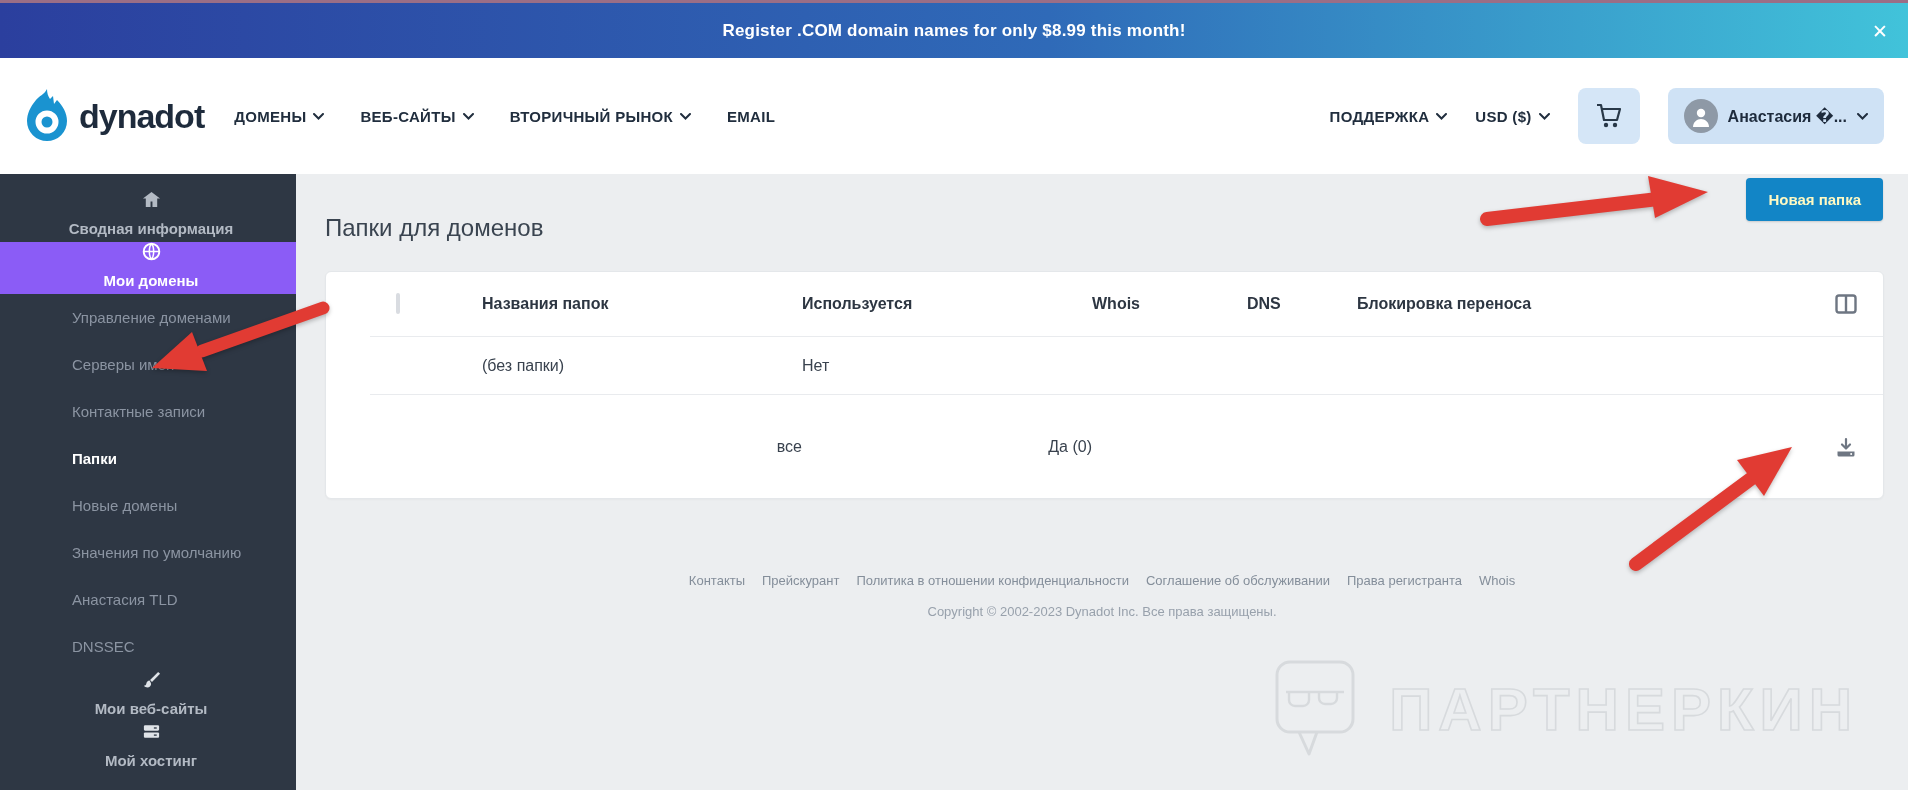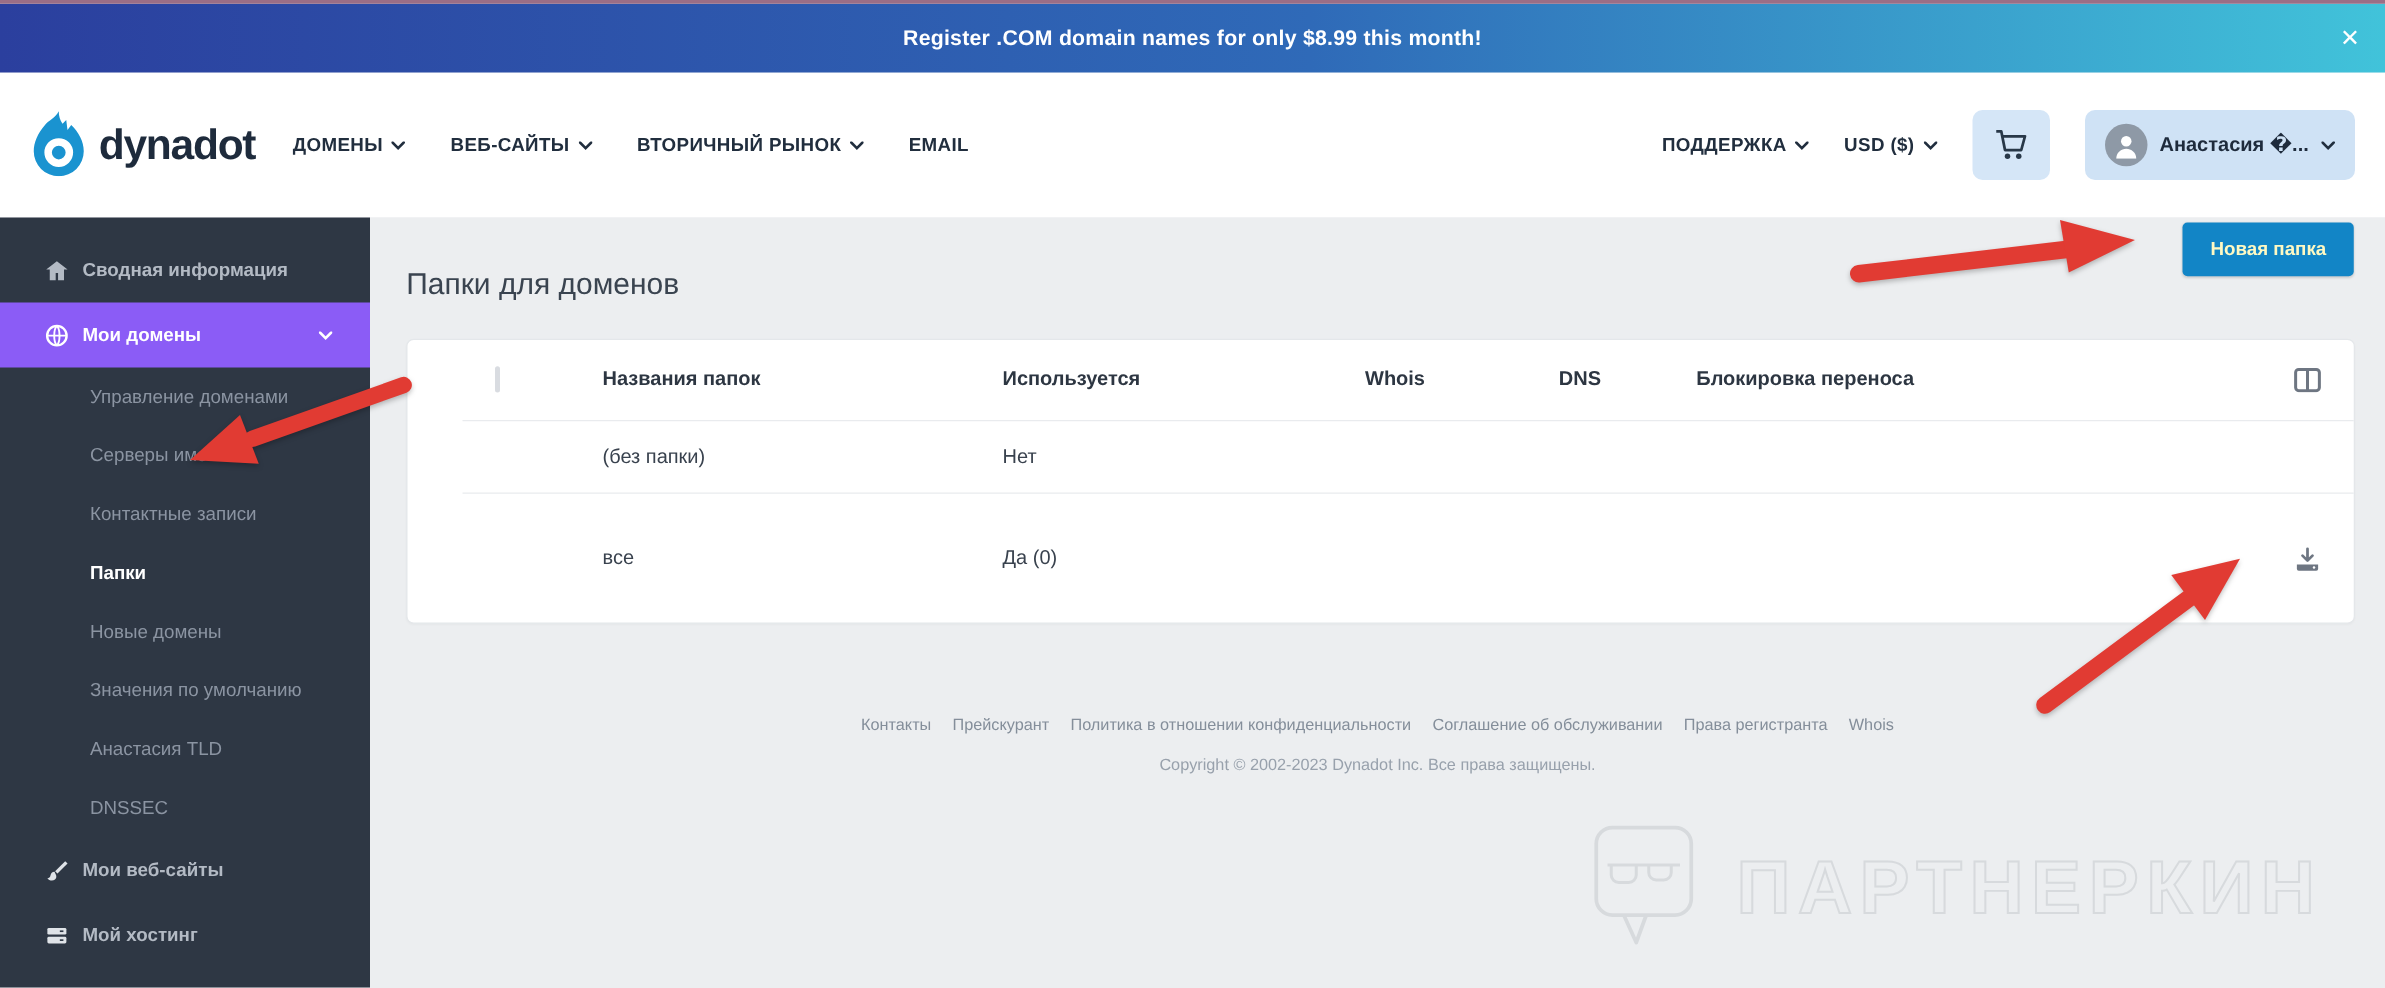--- a/index.html
+++ b/index.html
@@ -31,21 +31,21 @@
     display:flex; align-items:center; justify-content:center; }
   .user-name { font-size:16px; font-weight:bold; color:#1e2b3c; max-width:130px;
     white-space:nowrap; overflow:hidden; }
 
   
   .body-row { display:flex; height:632px; }
 
   
   .sidebar { width:296px; min-width:296px; background:#2e3744; padding-top:16px; overflow:hidden; }
   .side-item { height:52px; display:flex; align-items:center; gap:11px; padding:0 30px 0 36px;
-    color:#b3bac4; font-size:15px; font-weight:bold; cursor:pointer; white-space:nowrap; }
+    color:#b3bac4; font-size:15px; font-weight:bold; cursor:pointer; white-space:nowrap;flex-direction:column; }
   .side-item.active-top { background:#8b5cf6; color:#fff; }
   .side-item .grow { flex:1; }
   .side-sub { height:47px; display:flex; align-items:center; padding-left:72px;
     color:#8b94a2; font-size:15px; cursor:pointer; white-space:nowrap; }
   .side-sub.active { color:#ffffff; font-weight:bold; }
   .sideicon { width:19px; height:19px; flex:none; }
 
   
   .main { flex:1; position:relative; background:#eceef0; }
   .page-title { margin:40px 0 0 29px; font-size:24px; font-weight:normal; color:#3a4450; }
@@ -53,21 +53,21 @@
     font-size:15px; font-weight:bold; border:none; border-radius:4px; padding:13px 22px;
     cursor:pointer; font-family:inherit; box-shadow:0 1px 2px rgba(0,0,0,.15); }
 
   
   .card { margin:29px 24px 0 29px; background:#fff; border:1px solid #e4e7ea; border-radius:6px;
     box-shadow:0 1px 2px rgba(0,0,0,.03); }
   .trow { display:grid; grid-template-columns:86px 320px 290px 155px 110px 1fr 40px;
     align-items:center; padding:0 26px;margin-left:44px; }
   .trow.head { height:64px; }
   .trow.r1 { height:58px; border-top:1px solid #e9ebee; }
-  .trow.r2 { height:104px; border-top:1px solid #e9ebee; }
+  .trow.r2 { height:104px; border-top:1px solid #e9ebee;text-align:right; }
   .th { font-size:16px; font-weight:bold; color:#2d3642; white-space:nowrap; }
   .td { font-size:16px; color:#39424e; white-space:nowrap; }
   .checkbox { width:26px; height:26px; border:2px solid #d9dce1; border-radius:6px; background:#fff; cursor:pointer; }
   .icon-cell { display:flex; justify-content:flex-end; }
 
   
   .footer { margin-top:72px; text-align:center; }
   .flinks { display:inline-flex; gap:17px; }
   .flink { font-size:13px; color:#848e9a; cursor:pointer; text-decoration:none; white-space:nowrap; }
   .copyright { margin-top:15px; font-size:13px; color:#98a1ac; }

